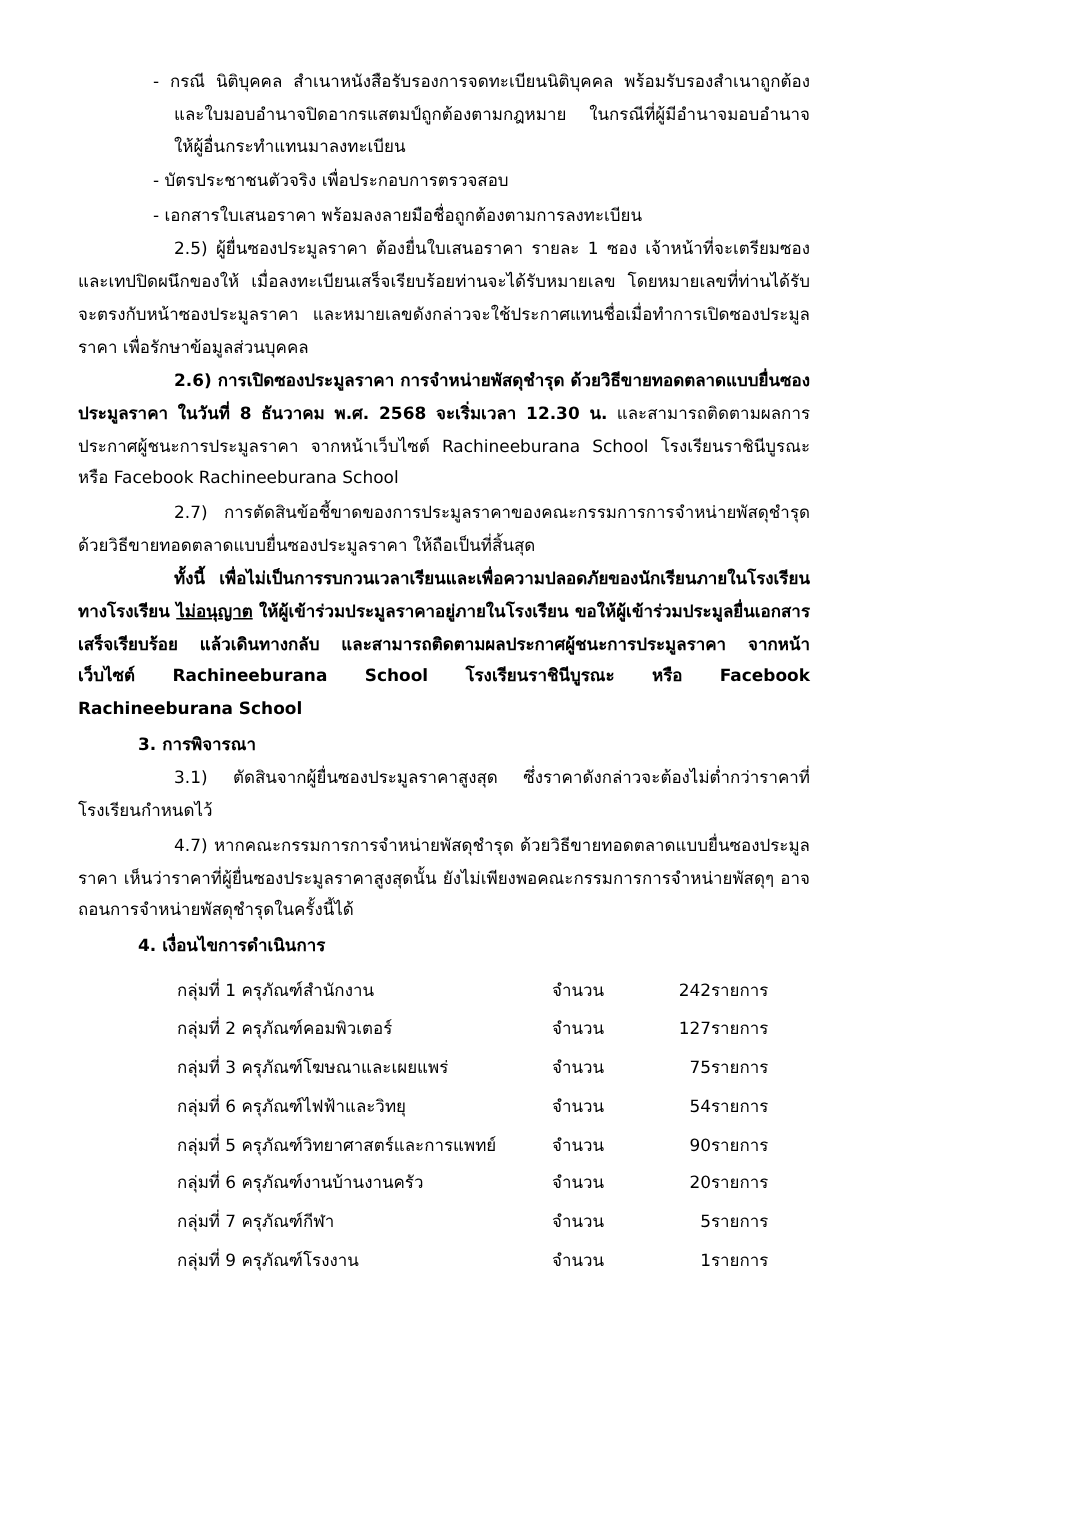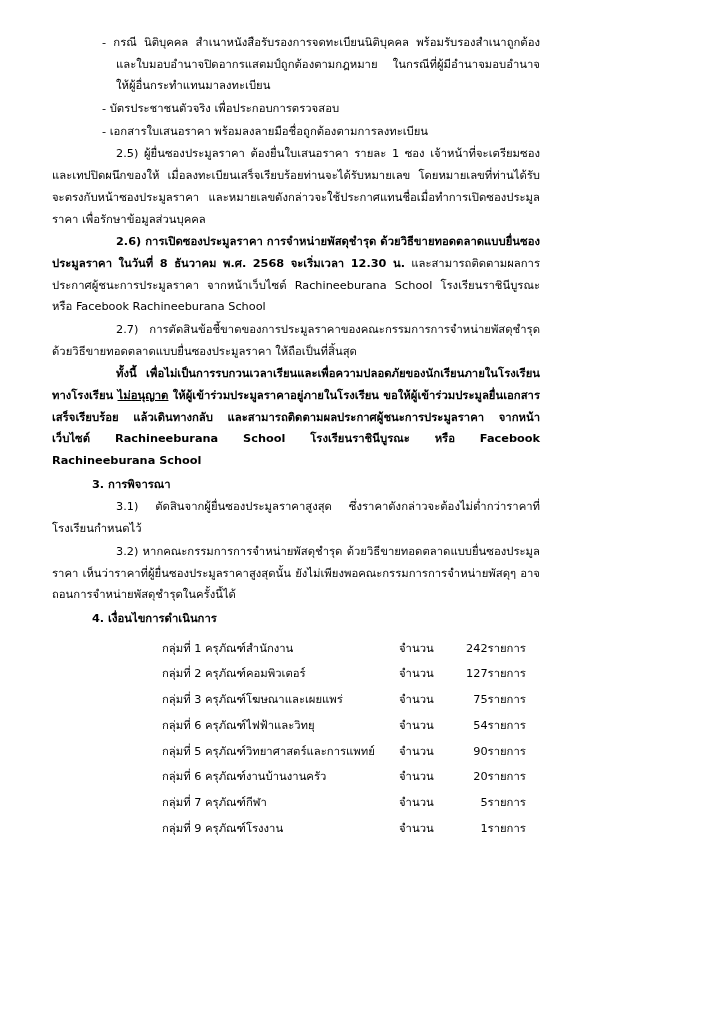--- a/index.html
+++ b/index.html
@@ -13,21 +13,21 @@
     font-family: "DejaVu Sans", "Liberation Sans", sans-serif;
     color: #000000;
     overflow: hidden;
   }
   .page {
     position: relative;
     width: 592px;
     height: 1024px;
     background: #ffffff;
     box-sizing: border-box;
-    padding: 32px 52px 20px 52px;
+    padding: 44px 52px 20px 52px;
   }
   .doc-body {
     font-size: 11.3px;
     line-height: 1.92;
     text-align: justify;
   }
   p {
     margin: 0 0 0 0;
     text-indent: 0;
   }
@@ -48,21 +48,21 @@
     text-decoration: underline;
   }
   .list-head {
     padding-left: 40px;
     font-weight: bold;
     margin-top: 2px;
     margin-bottom: 1px;
   }
   .group-table {
     margin-top: 6px;
-    margin-left: 110px;
+    margin-left: 66px;
     border-collapse: collapse;
     font-size: 11.3px;
   }
   .group-table td {
     padding: 3px 0 3px 0;
     line-height: 1.75;
     white-space: nowrap;
   }
   .col-name {
     width: 250px;
@@ -92,21 +92,21 @@
 
     <p class="para hang"><span class="bold">2.6)  การเปิดซองประมูลราคา การจำหน่ายพัสดุชำรุด ด้วยวิธีขายทอดตลาดแบบยื่นซองประมูลราคา ในวันที่ 8  ธันวาคม  พ.ศ. 2568 จะเริ่มเวลา 12.30 น.</span><span> และสามารถติดตามผลการประกาศผู้ชนะการประมูลราคา จากหน้าเว็บไซต์ Rachineeburana  School โรงเรียนราชินีบูรณะ หรือ Facebook  Rachineeburana School</span></p>
 
     <p class="para hang">2.7)  การตัดสินข้อชี้ขาดของการประมูลราคาของคณะกรรมการการจำหน่ายพัสดุชำรุด ด้วยวิธีขายทอดตลาดแบบยื่นซองประมูลราคา ให้ถือเป็นที่สิ้นสุด</p>
 
     <p class="para hang bold"><span>ทั้งนี้ เพื่อไม่เป็นการรบกวนเวลาเรียนและเพื่อความปลอดภัยของนักเรียนภายในโรงเรียน ทางโรงเรียน </span><span class="underline">ไม่อนุญาต</span><span> ให้ผู้เข้าร่วมประมูลราคาอยู่ภายในโรงเรียน ขอให้ผู้เข้าร่วมประมูลยื่นเอกสารเสร็จเรียบร้อย แล้วเดินทางกลับ และสามารถติดตามผลประกาศผู้ชนะการประมูลราคา จากหน้าเว็บไซต์ Rachineeburana School โรงเรียนราชินีบูรณะ หรือ Facebook Rachineeburana School</span></p>
 
     <p class="list-head">3.   การพิจารณา</p>
 
     <p class="para hang">3.1)  ตัดสินจากผู้ยื่นซองประมูลราคาสูงสุด ซึ่งราคาดังกล่าวจะต้องไม่ต่ำกว่าราคาที่โรงเรียนกำหนดไว้</p>
-    <p class="para hang">3.2)  หากคณะกรรมการการจำหน่ายพัสดุชำรุด ด้วยวิธีขายทอดตลาดแบบยื่นซองประมูลราคา เห็นว่าราคาที่ผู้ยื่นซองประมูลราคาสูงสุดนั้น ยังไม่เพียงพอคณะกรรมการการจำหน่ายพัสดุๆ อาจถอนการจำหน่ายพัสดุชำรุดในครั้งนี้ได้</p>
+    <p class="para hang">4.7)  หากคณะกรรมการการจำหน่ายพัสดุชำรุด ด้วยวิธีขายทอดตลาดแบบยื่นซองประมูลราคา เห็นว่าราคาที่ผู้ยื่นซองประมูลราคาสูงสุดนั้น ยังไม่เพียงพอคณะกรรมการการจำหน่ายพัสดุๆ อาจถอนการจำหน่ายพัสดุชำรุดในครั้งนี้ได้</p>
 
     <p class="list-head">4.   เงื่อนไขการดำเนินการ</p>
 
 
     <table class="group-table">
       <tbody>
         <tr>
           <td class="col-name">กลุ่มที่ 1 ครุภัณฑ์สำนักงาน</td>
           <td class="col-qty-label">จำนวน</td>
           <td class="col-qty-num">242</td>

